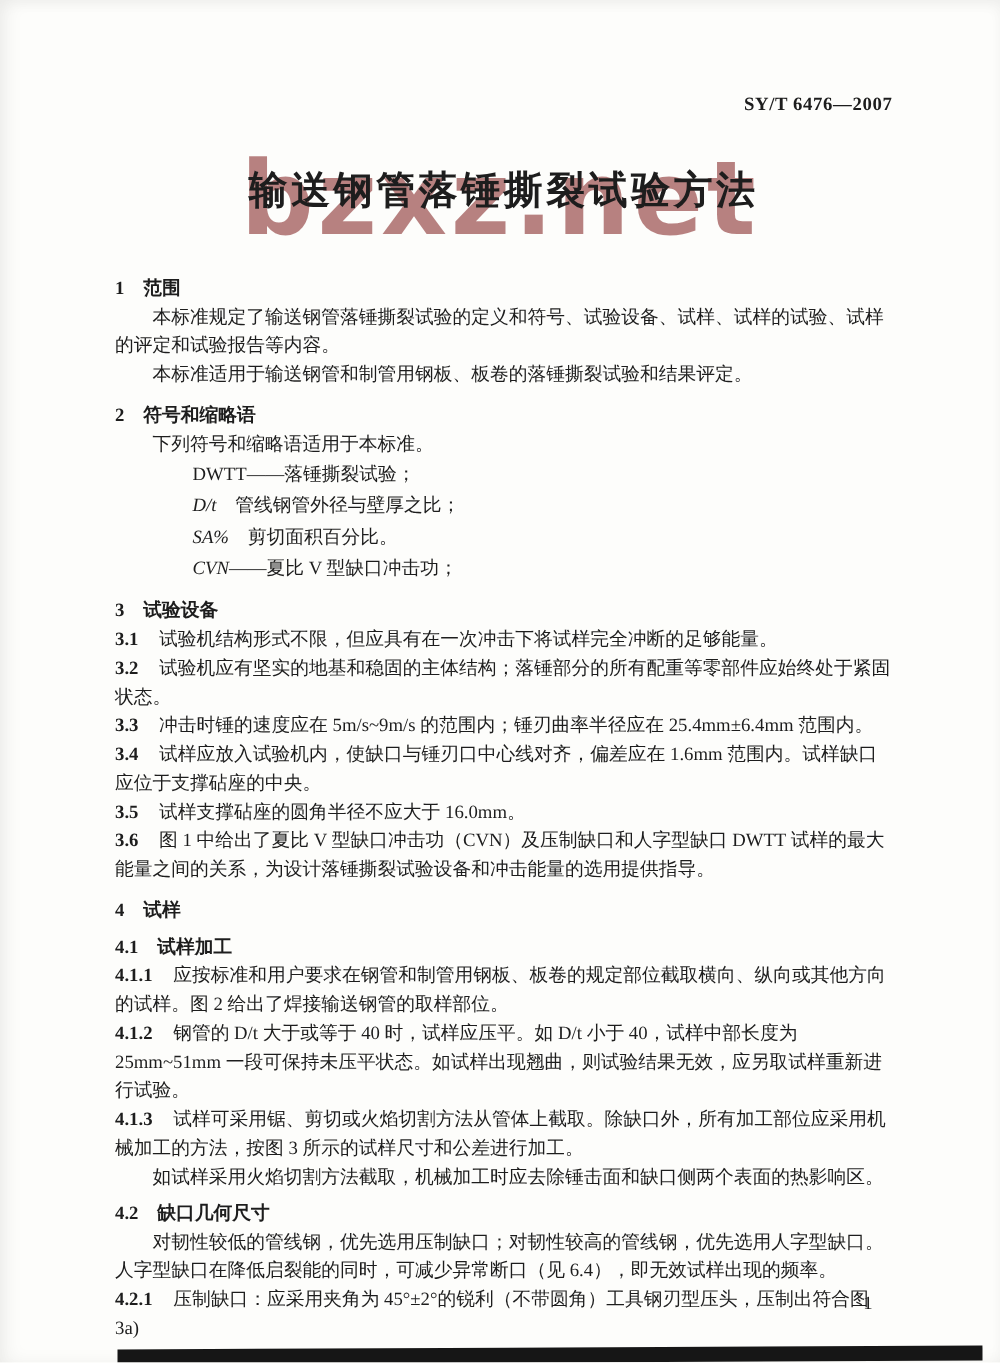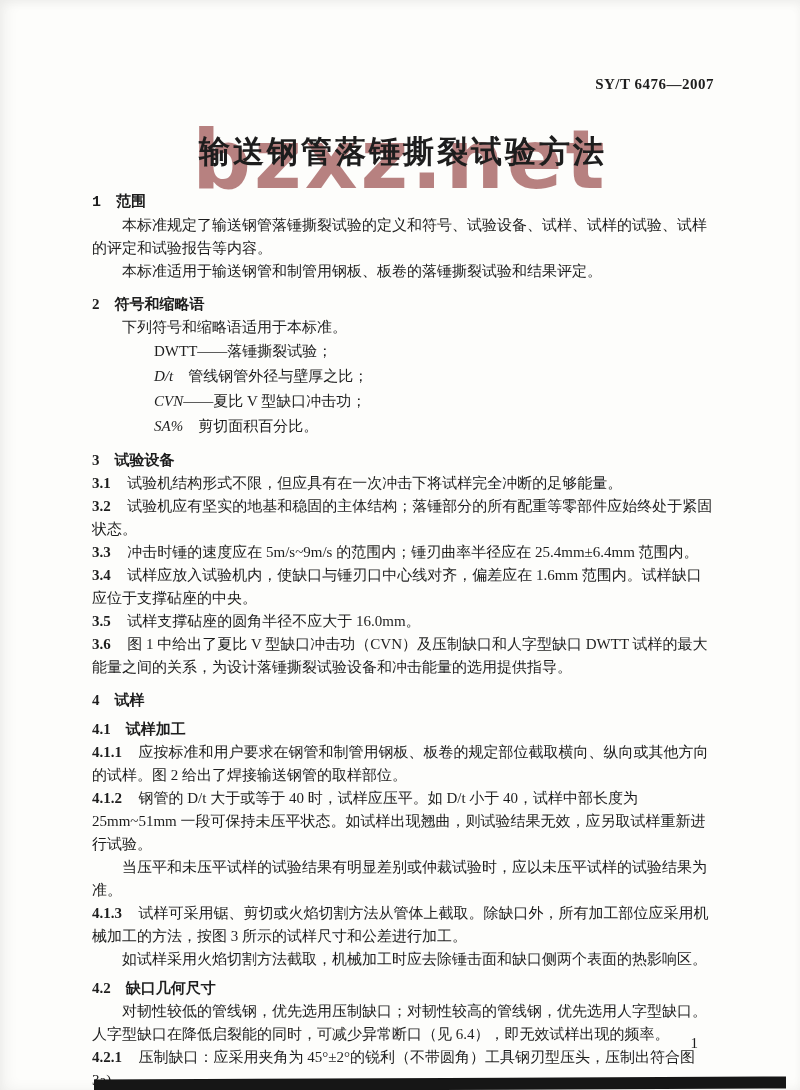--- a/index.html
+++ b/index.html
@@ -18,21 +18,21 @@
     text-align:right; font-weight:bold; font-size:15px;
     margin-top:74px; line-height:20px; letter-spacing:0.5px;
   }
   .title {
     text-align:center; font-size:31px; font-weight:bold;
     margin-top:42px; line-height:32px; letter-spacing:3px;
   }
   .sec-heading {
     font-weight:bold; font-size:15px; line-height:23px; margin-top:10px;
   }
-  .sec-heading.first { margin-top:23px;font-family:Liberation Mono, monospace; }
+  .sec-heading.first { margin-top:52px; }
   .sub-heading {
     font-weight:bold; font-size:15px; line-height:23px; margin-top:6px;
   }
   .para { margin:0; font-size:15px; line-height:23px; }
   .indent { text-indent:2em; }
   .clause .num { font-weight:bold; margin-right:1.1em; }
   .term { font-size:15px; line-height:25px; padding-left:2em; }
   .sym { margin-right:0;margin-left:32px; }
   .it { font-style:italic; }
   .watermark {
@@ -66,36 +66,35 @@
     <div class="title">输送钢管落锤撕裂试验方法</div>
 
     <div class="sec-heading first">1　范围</div>
     <p class="para indent">本标准规定了输送钢管落锤撕裂试验的定义和符号、试验设备、试样、试样的试验、试样的评定和试验报告等内容。</p>
     <p class="para indent">本标准适用于输送钢管和制管用钢板、板卷的落锤撕裂试验和结果评定。</p>
 
     <div class="sec-heading">2　符号和缩略语</div>
     <p class="para indent">下列符号和缩略语适用于本标准。</p>
     <div class="term"><span class="sym">DWTT</span><span>——落锤撕裂试验；</span></div>
     <div class="term"><span class="sym it">D/t</span><span>　管线钢管外径与壁厚之比；</span></div>
+    <div class="term"><span class="sym it">SA%</span><span>　剪切面积百分比。</span></div>
     <div class="term"><span class="sym it">CVN</span><span>——夏比 V 型缺口冲击功；</span></div>
-    <div class="term"><span class="sym it">SA%</span><span>　剪切面积百分比。</span></div>
 
     <div class="sec-heading">3　试验设备</div>
     <p class="para clause"><span class="num">3.1</span><span>试验机结构形式不限，但应具有在一次冲击下将试样完全冲断的足够能量。</span></p>
     <p class="para clause"><span class="num">3.2</span><span>试验机应有坚实的地基和稳固的主体结构；落锤部分的所有配重等零部件应始终处于紧固状态。</span></p>
     <p class="para clause"><span class="num">3.3</span><span>冲击时锤的速度应在 5m/s~9m/s 的范围内；锤刃曲率半径应在 25.4mm±6.4mm 范围内。</span></p>
     <p class="para clause"><span class="num">3.4</span><span>试样应放入试验机内，使缺口与锤刃口中心线对齐，偏差应在 1.6mm 范围内。试样缺口应位于支撑砧座的中央。</span></p>
     <p class="para clause"><span class="num">3.5</span><span>试样支撑砧座的圆角半径不应大于 16.0mm。</span></p>
     <p class="para clause"><span class="num">3.6</span><span>图 1 中给出了夏比 V 型缺口冲击功（CVN）及压制缺口和人字型缺口 DWTT 试样的最大能量之间的关系，为设计落锤撕裂试验设备和冲击能量的选用提供指导。</span></p>
 
     <div class="sec-heading">4　试样</div>
     <div class="sub-heading">4.1　试样加工</div>
     <p class="para clause"><span class="num">4.1.1</span><span>应按标准和用户要求在钢管和制管用钢板、板卷的规定部位截取横向、纵向或其他方向的试样。图 2 给出了焊接输送钢管的取样部位。</span></p>
     <p class="para clause"><span class="num">4.1.2</span><span>钢管的 D/t 大于或等于 40 时，试样应压平。如 D/t 小于 40，试样中部长度为 25mm~51mm 一段可保持未压平状态。如试样出现翘曲，则试验结果无效，应另取试样重新进行试验。</span></p>
-    <p class="para indent">当压平和未压平试样的试验结果有明显差别或仲裁试验时，应以未压平试样的试验结果为准。</p>
     <p class="para clause"><span class="num">4.1.3</span><span>试样可采用锯、剪切或火焰切割方法从管体上截取。除缺口外，所有加工部位应采用机械加工的方法，按图 3 所示的试样尺寸和公差进行加工。</span></p>
     <p class="para indent">如试样采用火焰切割方法截取，机械加工时应去除锤击面和缺口侧两个表面的热影响区。</p>
     <div class="sub-heading">4.2　缺口几何尺寸</div>
     <p class="para indent">对韧性较低的管线钢，优先选用压制缺口；对韧性较高的管线钢，优先选用人字型缺口。人字型缺口在降低启裂能的同时，可减少异常断口（见 6.4），即无效试样出现的频率。</p>
     <p class="para clause"><span class="num">4.2.1</span><span>压制缺口：应采用夹角为 45°±2°的锐利（不带圆角）工具钢刃型压头，压制出符合图 3a)</span></p>
 
   </div>
 
   <div class="page-number">1</div>
 

